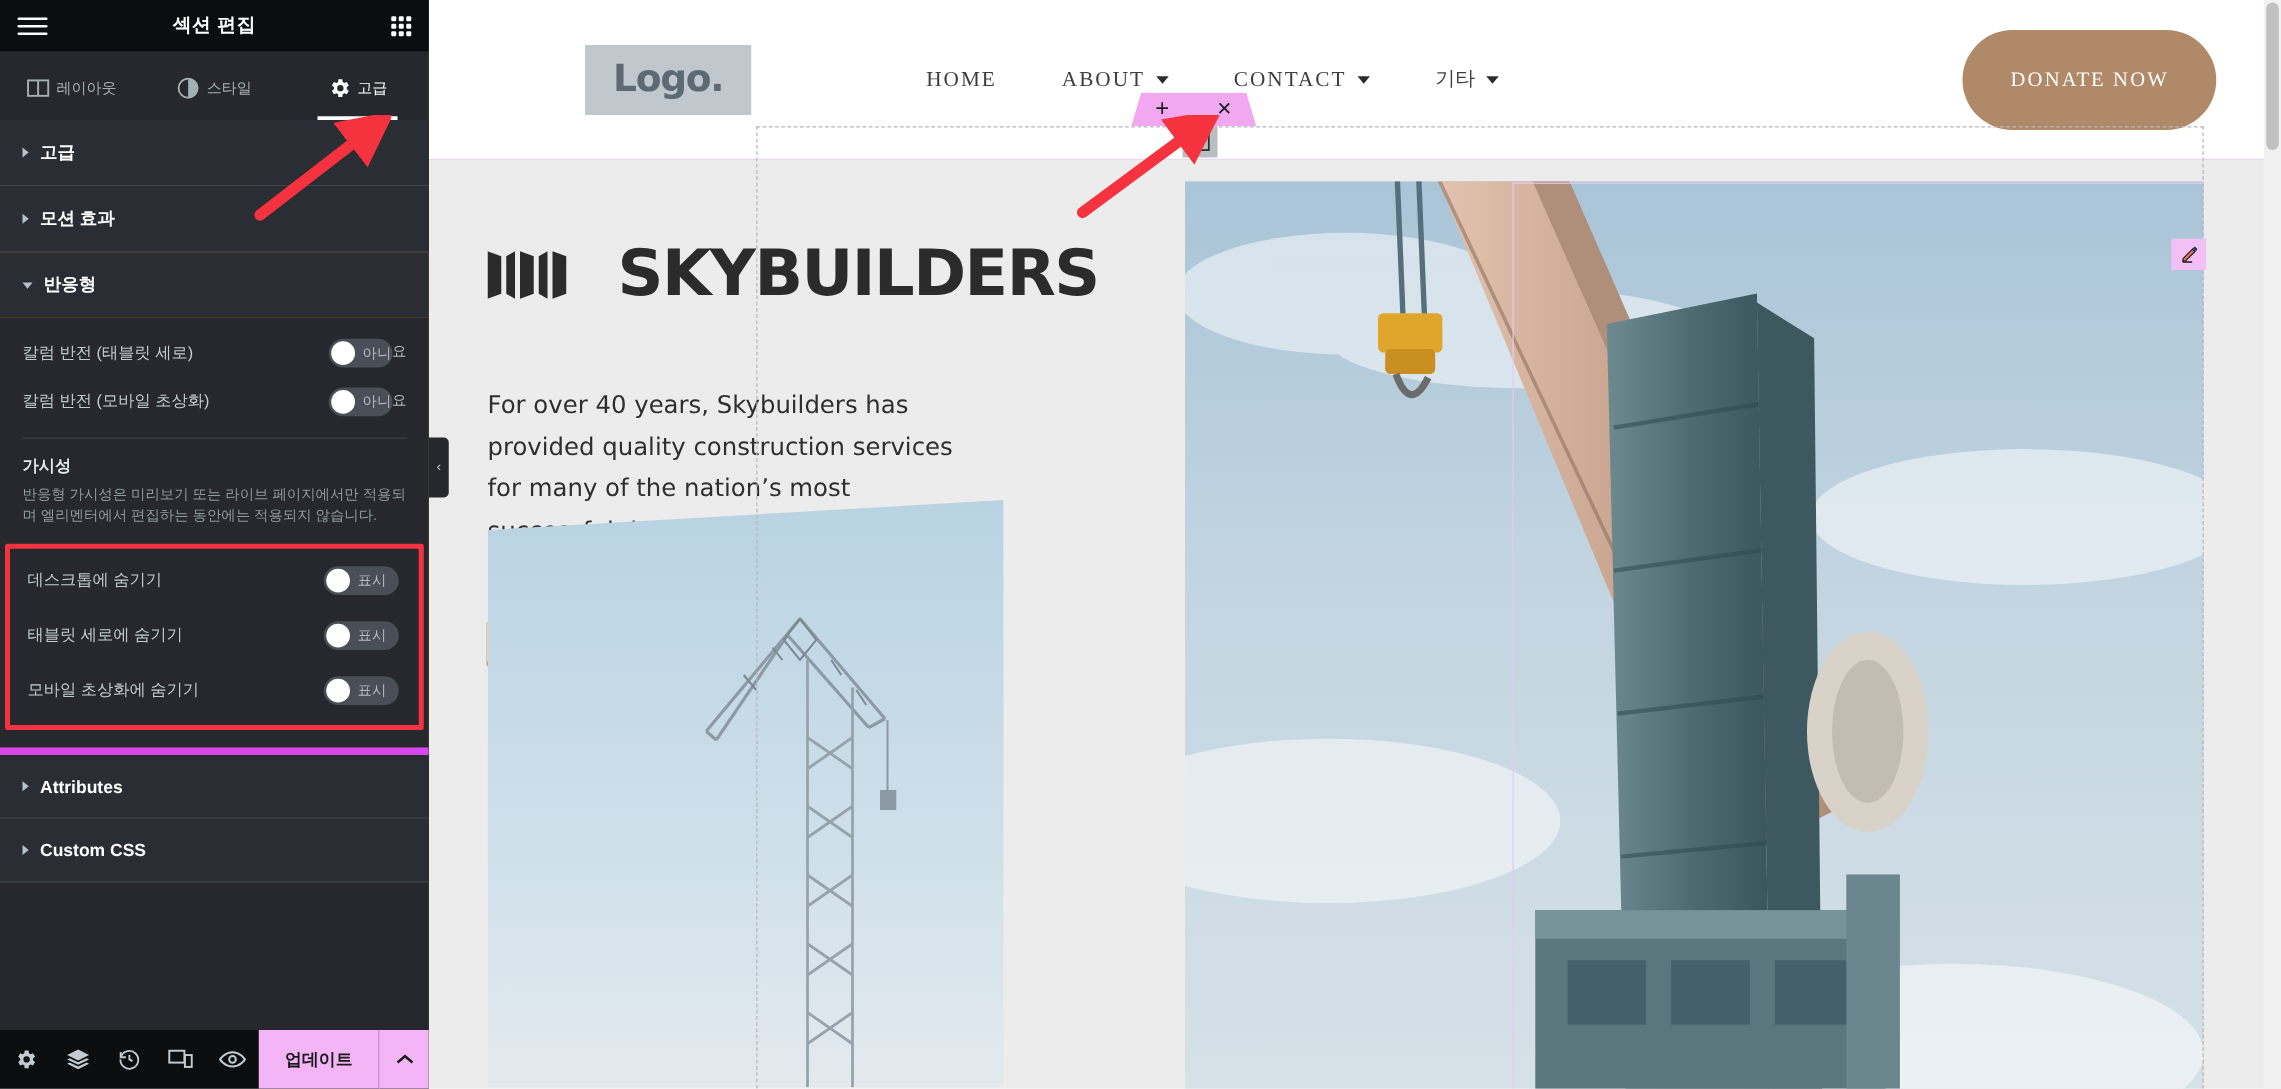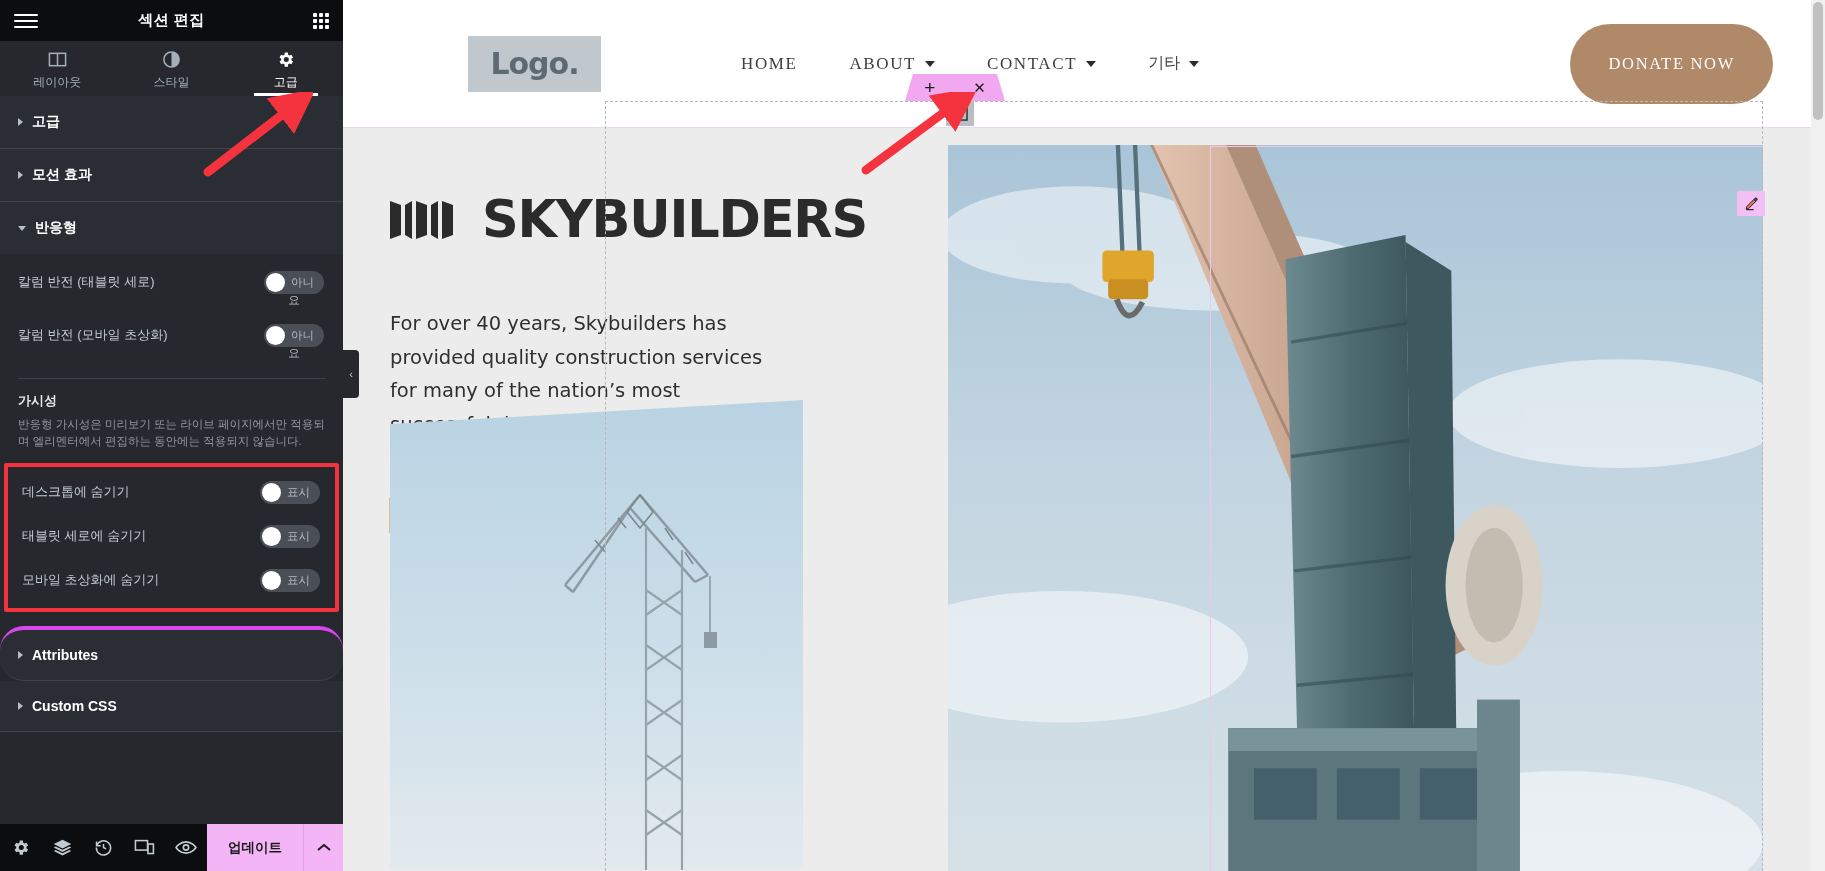--- a/index.html
+++ b/index.html
@@ -27,21 +27,21 @@
     position:absolute; left:0; right:0; text-align:center;
     font-size:15px; font-weight:700; color:#ffffff; letter-spacing:.5px;
     pointer-events:none;
   }
   .grid-icon { margin-left:auto; display:grid; grid-template-columns:repeat(3,4px);
     grid-template-rows:repeat(3,4px); gap:2px; cursor:pointer; }
   .grid-icon i { background:#ffffff; border-radius:1px; }
 
   #panel-tabs { display:flex; background:#26282d; height:55px; flex:0 0 55px; }
   .ptab {
-    flex:1; display:flex; flex-direction:column; align-items:center; justify-content:center;
+    flex:1; display:flex; flex-direction:row; align-items:center; justify-content:center;
     gap:5px; font-size:12px; color:#a4afb7; cursor:pointer; position:relative;
     padding-top:4px;
     font-family:Liberation Serif, serif;
   }
   .ptab.active { color:#ffffff; }
   .ptab.active::after {
     content:""; position:absolute; bottom:0; left:22%; right:22%; height:3px; background:#ffffff;
   }
   .ptab svg { display:block; }
 
@@ -60,21 +60,21 @@
   .caret.open { border-left:4px solid transparent; border-right:4px solid transparent;
     border-top:5px solid #b8c0c7; border-bottom:0; }
 
   .acc-body { padding:6px 18px 14px; background:#26282d; }
 
   .ctrl-row {
     display:flex; align-items:flex-start; justify-content:space-between;
     padding:11px 0 5px; gap:8px;
   }
   .ctrl-label { font-size:13px; color:#c2cbd2; line-height:1.25; padding-top:3px;text-align:center;}
-  .switch-wrap { display:flex; flex-direction:column; align-items:center; width:62px; flex:0 0 62px;text-align:right;}
+  .switch-wrap { display:flex; flex-direction:row; align-items:center; width:62px; flex:0 0 62px;text-align:right;}
   .switch {
     width:60px; height:23px; border-radius:12px; background:#4a4f57;
     display:flex; align-items:center; position:relative;
   }
   .switch .knob {
     width:19px;height:19px;border-radius:50%;background:#fff;margin-left:2px;
   }
   .switch .stext {
     font-size:11.5px; color:#b6bdc4; margin-left:6px; white-space:nowrap;
   }
@@ -173,21 +173,21 @@
   #pencil-badge {
     position:absolute; right:-2px; top:44px; width:28px; height:25px;
     background:#f3c0f5; display:flex; align-items:center; justify-content:center;
   }
 
   #hero {
     position:relative; padding:62px 0 0 47px; display:flex;
   }
   #hero-left { width:560px; flex:0 0 560px; padding-left:0; }
   #brand {
-    display:flex; align-items:center; gap:24px; margin-bottom:58px;
+    display:flex; align-items:center; gap:36px; margin-bottom:58px;
   }
   #brand-mark { display:flex; gap:3px; align-items:center; }
   #brand-text {
     font-size:51px; font-weight:700; letter-spacing:-1.2px; color:#2b2b2b;
     font-family:"DejaVu Sans", sans-serif;
   }
   #hero-copy {
     font-family:"DejaVu Sans", sans-serif;
     font-size:19.5px; line-height:1.72; color:#2f2f2f; width:395px; margin-bottom:24px;
   }
@@ -344,21 +344,21 @@
                 <span class="knob"></span>
                 <span class="stext">표시</span>
               </div>
             </div>
           </div>
 
         </div>
       </div>
     </div>
 
-    <div class="acc" style="border-top:4px solid #d946ef;border-radius:24px;">
+    <div class="acc" style="border-top:6px solid #d946ef;">
       <div class="acc-head">
         <span class="caret"></span>
         <span>Attributes</span>
       </div>
     </div>
 
     <div class="acc">
       <div class="acc-head">
         <span class="caret"></span>
         <span>Custom CSS</span>

